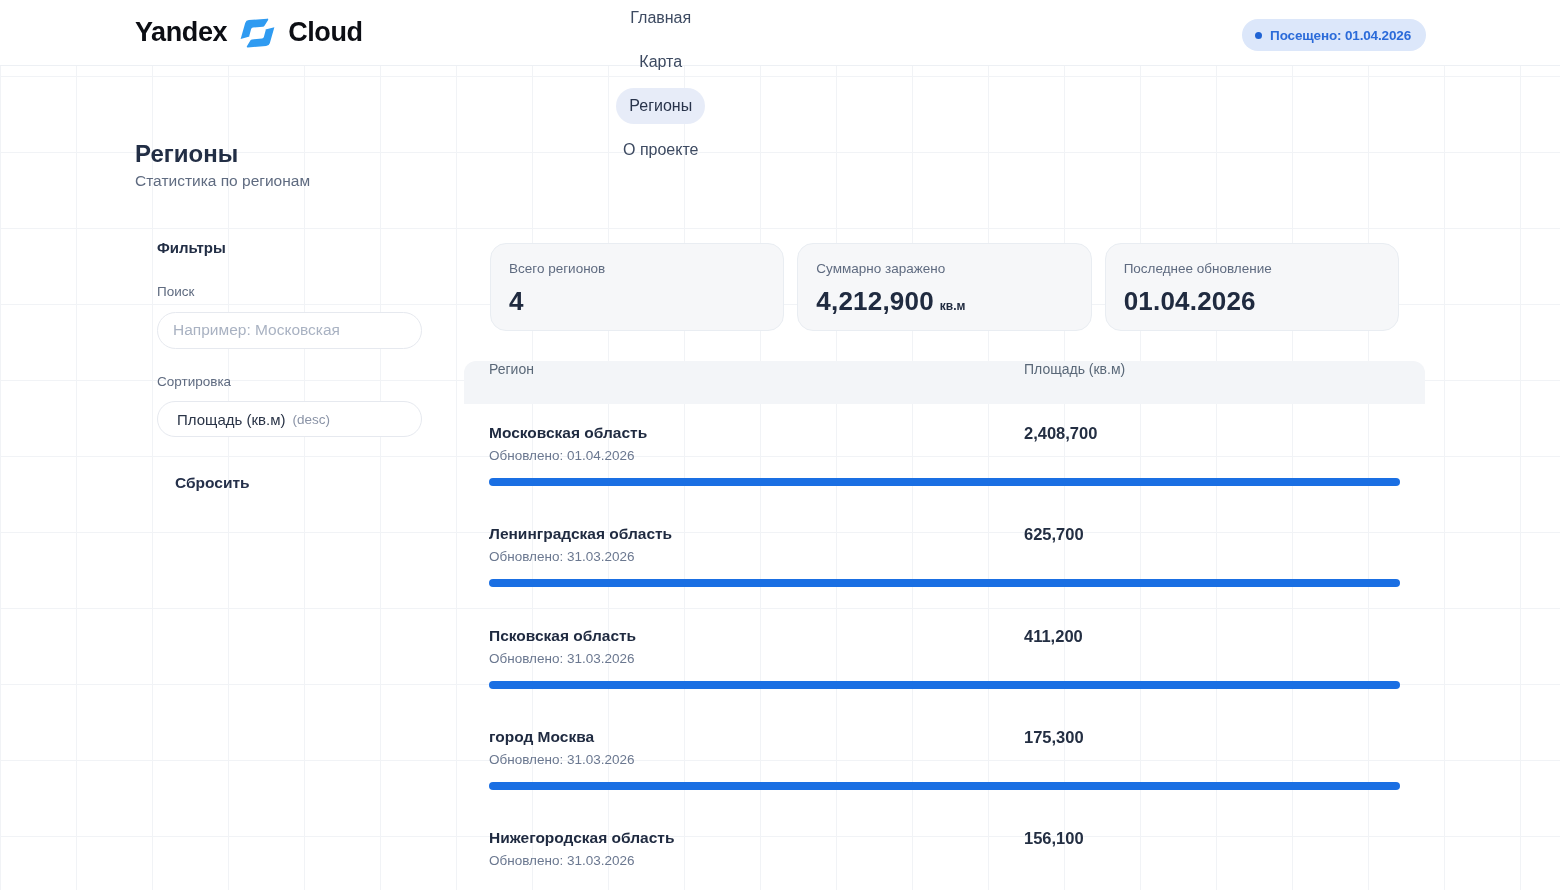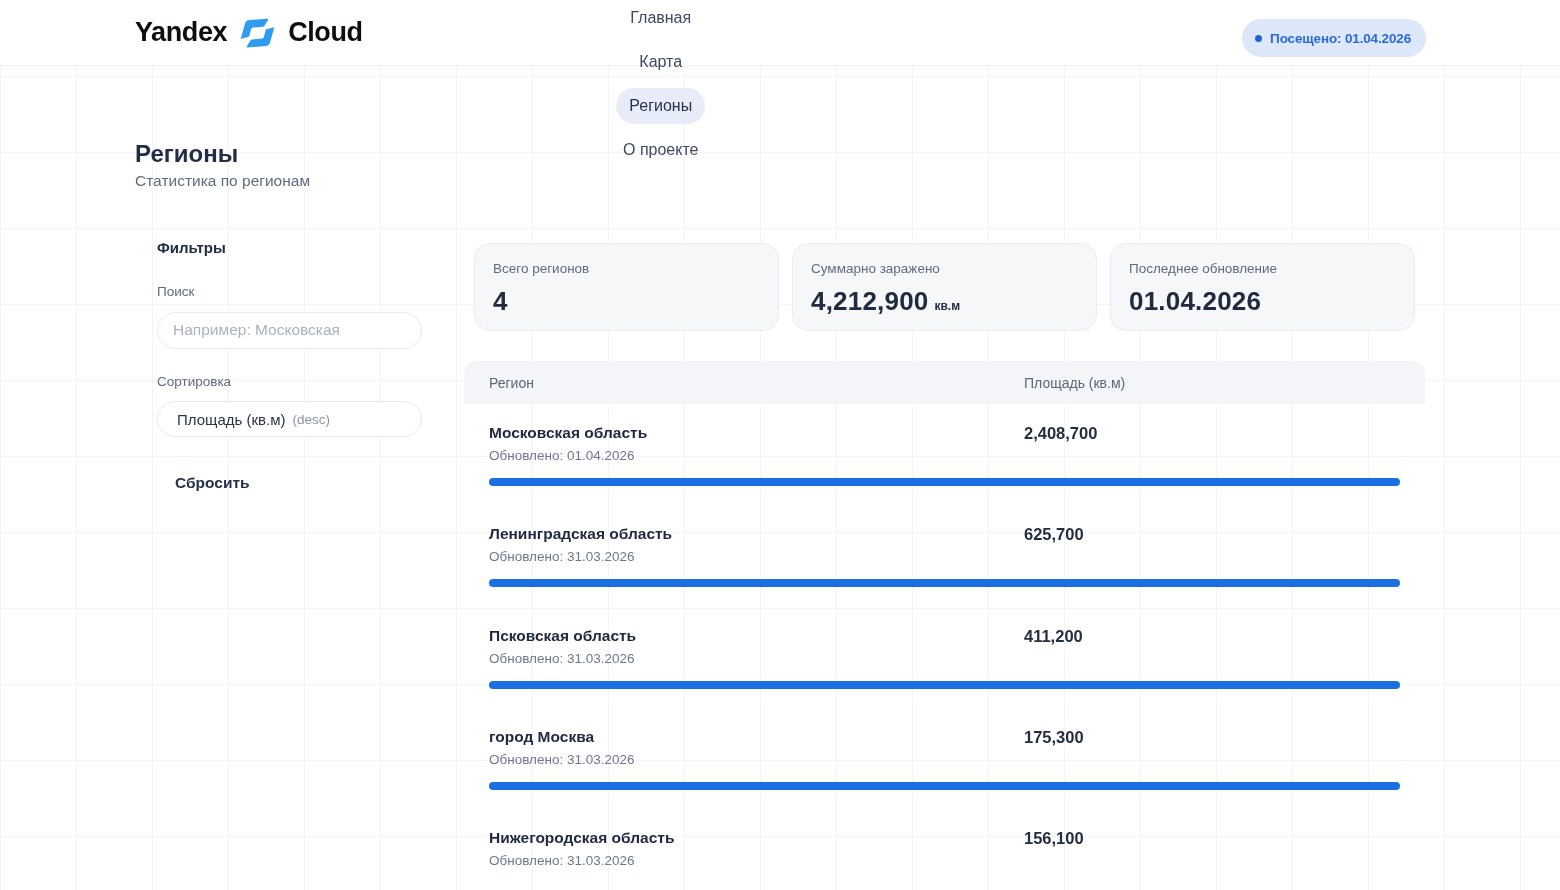--- a/index.html
+++ b/index.html
@@ -49,21 +49,21 @@
     position:absolute;left:610px;top:0;height:100%;
     display:flex;align-items:center;gap:8px;flex-direction:column;
   }
   .nav-item{
     padding:9px 13px;border-radius:999px;
     font-size:16px;color:#3d4a61;cursor:pointer;text-decoration:none;
   }
   .nav-item.active{background:var(--pill-bg);color:#29344b;font-weight:400;}
   .visited-badge{
     position:absolute;right:134px;top:19px;
-    height:38px;padding:0 15px 0 13px;border-radius:999px;
+    height:32px;padding:0 15px 0 13px;border-radius:999px;
     background:var(--badge-bg);
     display:flex;align-items:center;gap:8px;
     font-size:13.5px;font-weight:700;letter-spacing:-0.15px;color:var(--badge-text);
   }
   .badge-dot{width:7px;height:7px;border-radius:50%;background:#1f63d4;}
   
   .main{position:relative;z-index:1;width:1290px;margin:0 auto;}
   .page-head{padding-top:74px;}
   .page-title{font-size:24px;line-height:28px;font-weight:700;color:var(--navy);}
   .page-subtitle{margin-top:4px;font-size:15.5px;line-height:17px;color:var(--gray);}
@@ -87,34 +87,34 @@
   .sort-btn:first-of-type{margin-top:11.5px;}
   .sort-name{font-size:15px;color:#2a3447;}
   .sort-dir{font-size:13.5px;color:#8a93a6;margin-left:7px;}
   .reset-btn{
     display:block;margin:36px 0 0 18px;padding:0;
     background:transparent;border:none;cursor:pointer;font-family:inherit;
     font-size:15.5px;line-height:20px;font-weight:700;color:#25304a;
   }
   
   .content{flex:1;margin-left:20px;margin-top:8px;}
-  .stats-row{display:flex;gap:13px;margin:0 10px;}
+  .stats-row{display:flex;gap:13px;margin:0 26px;}
   .stat-card{
     flex:1;height:88px;border-radius:16px;
     background:var(--card-bg);border:1px solid #e9edf2;
     padding:17px 18px;
   }
   .stat-label{font-size:13.5px;line-height:16px;color:var(--gray);}
   .stat-value{margin-top:9px;font-size:26px;line-height:30px;font-weight:700;color:#202b40;letter-spacing:0.2px;}
   .stat-suffix{font-size:12px;font-weight:700;margin-left:6px;letter-spacing:0;}
   
   .table{margin-top:30px;}
   .table-head{
     height:43px;background:var(--band-bg);border-radius:12px 12px 0 0;
-    display:flex;align-items:center;padding:0 25px;
+    display:flex;padding:0 25px;
     font-size:14px;color:#5a6878;
   }
   .col-region{width:535px;flex:none;}
   .table-rows{}
   .region-row{height:101.3px;padding:19px 25px 0 25px;position:relative;}
   .row-line1{display:flex;}
   .region-name{width:535px;flex:none;font-size:15.5px;font-weight:700;color:#1f2a40;line-height:20px;}
   .region-area{font-size:16.5px;font-weight:700;color:#232e42;line-height:20px;}
   .region-updated{margin-top:3px;font-size:13.5px;color:#6b7890;line-height:19px;}
   .region-bar-track{margin-top:13px;height:8px;border-radius:4px;}

